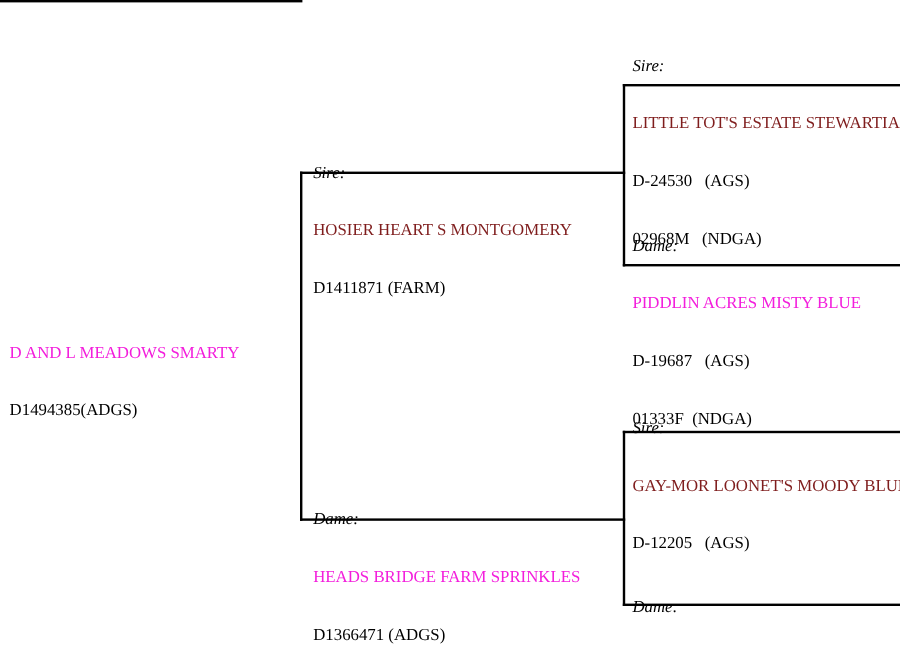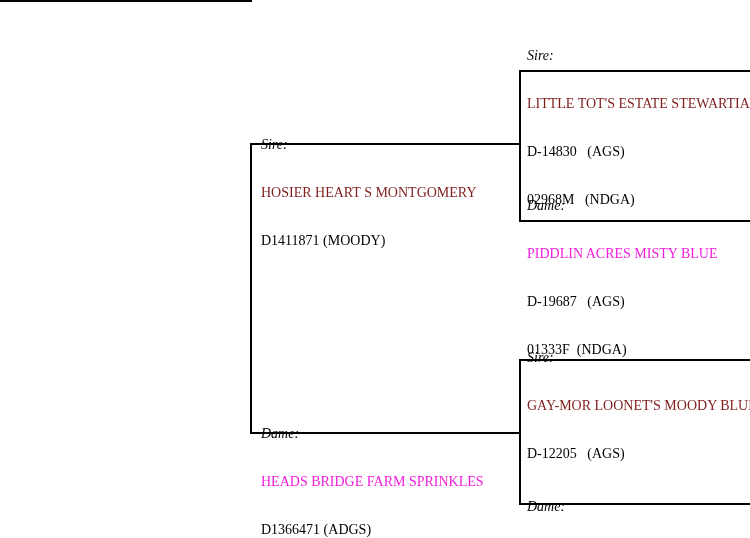--- a/index.html
+++ b/index.html
@@ -28,37 +28,41 @@
   <div class="vline" style="left:519px;top:70px;height:152px"></div>
   <div class="hline" style="left:519px;top:70px;width:231px"></div>
   <div class="hline" style="left:519px;top:220px;width:231px"></div>
   <div class="vline" style="left:519px;top:359px;height:146px"></div>
   <div class="hline" style="left:519px;top:359px;width:231px"></div>
   <div class="hline" style="left:519px;top:503px;width:231px"></div>
 
   <div class="node" style="left:527px;top:4px">
     <div class="lbl">Sire:</div>
     <div class="nm sire">LITTLE TOT'S ESTATE STEWARTIA</div>
-    <div class="rg">D-14830   (AGS)</div>
+    <div class="rg">D-24530   (AGS)</div>
     <div class="rg">02968M   (NDGA)</div>
   </div>
 
   <div class="node" style="left:261px;top:93px">
     <div class="lbl">Sire:</div>
     <div class="nm sire">HOSIER HEART S MONTGOMERY</div>
-    <div class="rg">D1411871 (MOODY)</div>
+    <div class="rg">D1411871 (FARM)</div>
   </div>
 
   <div class="node" style="left:527px;top:154px">
     <div class="lbl">Dame:</div>
     <div class="nm dam">PIDDLIN ACRES MISTY BLUE</div>
     <div class="rg">D-19687   (AGS)</div>
     <div class="rg">01333F  (NDGA)</div>
   </div>
 
+  <div class="node" style="left:8px;top:255px">
+    <div class="nm dam">D AND L MEADOWS SMARTY</div>
+    <div class="rg">D1494385(ADGS)</div>
+  </div>
 
   <div class="node" style="left:527px;top:306px">
     <div class="lbl">Sire:</div>
     <div class="nm sire">GAY-MOR LOONET'S MOODY BLUES</div>
     <div class="rg">D-12205   (AGS)</div>
   </div>
 
   <div class="node" style="left:261px;top:382px">
     <div class="lbl">Dame:</div>
     <div class="nm dam">HEADS BRIDGE FARM SPRINKLES</div>

